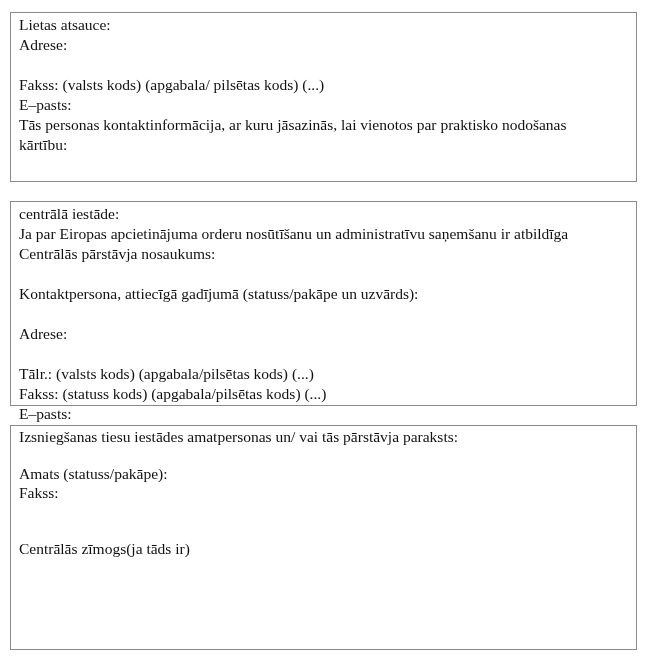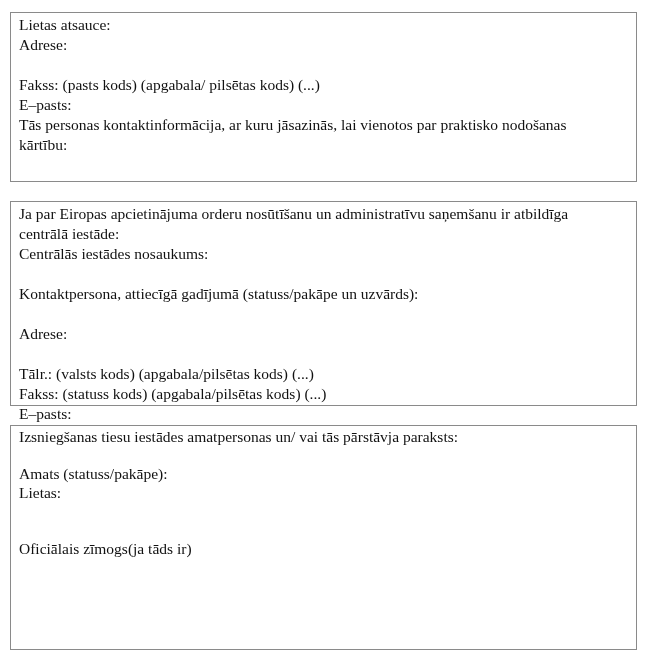--- a/index.html
+++ b/index.html
@@ -19,41 +19,41 @@
   #box3 { top: 425px; height: 225px; }
   #box3 .line { height: 18.7px; line-height: 18.7px; font-family: Liberation Serif, serif; }
 </style>
 </head>
 <body>
 
 <div class="box" id="box1">
   <div class="line">Lietas atsauce:</div>
   <div class="line">Adrese:</div>
   <div class="line"></div>
-  <div class="line">Fakss: (pasts kods) (apgabala/ pilsētas kods) (...)</div>
+  <div class="line">Fakss: (valsts kods) (apgabala/ pilsētas kods) (...)</div>
   <div class="line">E–pasts:</div>
   <div class="line">Tās personas kontaktinformācija, ar kuru jāsazinās, lai vienotos par praktisko nodošanas</div>
   <div class="line">kārtību:</div>
 </div>
 
 <div class="box" id="box2">
+  <div class="line">centrālā iestāde:</div>
   <div class="line">Ja par Eiropas apcietinājuma orderu nosūtīšanu un administratīvu saņemšanu ir atbildīga</div>
-  <div class="line">centrālā iestāde:</div>
-  <div class="line">Centrālās iestādes nosaukums:</div>
+  <div class="line">Centrālās pārstāvja nosaukums:</div>
   <div class="line"></div>
   <div class="line">Kontaktpersona, attiecīgā gadījumā (statuss/pakāpe un uzvārds):</div>
   <div class="line"></div>
   <div class="line">Adrese:</div>
   <div class="line"></div>
   <div class="line">Tālr.: (valsts kods) (apgabala/pilsētas kods) (...)</div>
   <div class="line">Fakss: (statuss kods) (apgabala/pilsētas kods) (...)</div>
   <div class="line">E–pasts:</div>
 </div>
 
 <div class="box" id="box3">
   <div class="line">Izsniegšanas tiesu iestādes amatpersonas un/ vai tās pārstāvja paraksts:</div>
   <div class="line"></div>
   <div class="line">Amats (statuss/pakāpe):</div>
-  <div class="line">Lietas:</div>
+  <div class="line">Fakss:</div>
   <div class="line"></div>
   <div class="line"></div>
-  <div class="line">Oficiālais zīmogs(ja tāds ir)</div>
+  <div class="line">Centrālās zīmogs(ja tāds ir)</div>
 </div>
 
 </body></html>

